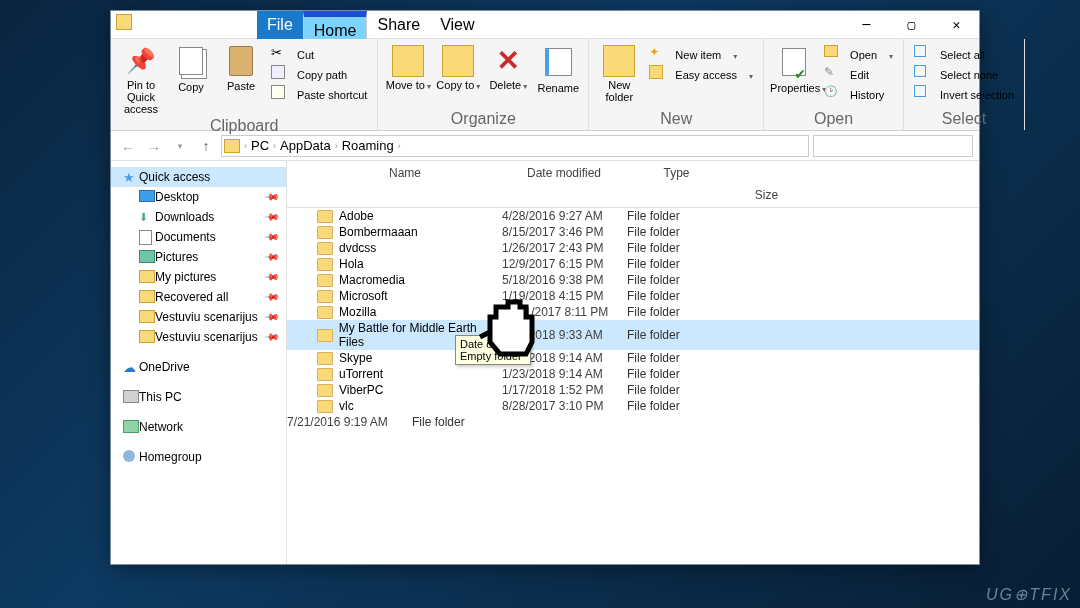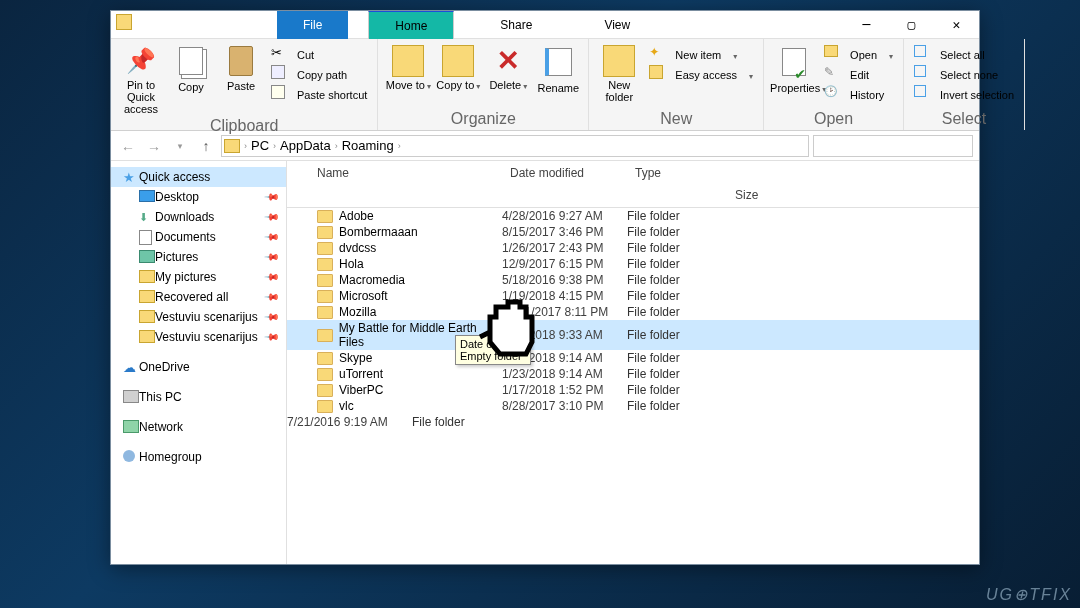--- a/index.html
+++ b/index.html
@@ -1,23 +1,23 @@
 <!DOCTYPE html>
 <html><head>
 <meta charset="utf-8">
 <style>
   * { box-sizing: border-box; margin:0; padding:0; }
   body { font-family: "Segoe UI", Tahoma, sans-serif; font-size:12px; background: linear-gradient(135deg,#0a2540 0%, #0d3a62 40%, #081e34 100%); width:1080px; height:608px; overflow:hidden; position:relative; }
   .window { position:absolute; left:110px; top:10px; width:870px; height:555px; background:#fff; border:1px solid #7b8ea0; box-shadow:0 4px 20px rgba(0,0,0,0.4); display:flex; flex-direction:column; }
   .titlebar { height:28px; background:#fff; border-bottom:1px solid #e0e0e0; position:relative; }
   .qat { position:absolute; left:5px; top:3px; width:16px; height:16px; background:#f9d978; border:1px solid #c9a530; }
   .tabs { position:absolute; left:146px; top:0; display:flex; height:28px; }
-  .tab { padding:0 26px; line-height:28px; font-size:12px; cursor:default;margin-left:20px; }
+  .tab { padding:0 10px; line-height:28px; font-size:16px; cursor:default; }
   .tab.file { background:#1979ca; color:#fff; }
-  .tab.active { background:#14b8a6; border-top:1px solid #1d4ed8; border-left:1px solid #ccc; border-right:1px solid #ccc; }
+  .tab.active { background:#7dd3fc; border-top:6px solid #1d4ed8; border-left:1px solid #ccc; border-right:1px solid #ccc; }
   .window-controls { position:absolute; right:0; top:0; display:flex; }
   .win-btn { width:45px; height:28px; text-align:center; line-height:28px; font-family:monospace; font-size:13px; }
   .ribbon { height:92px; background:#f5f5f5; border-bottom:1px solid #d0d0d0; display:flex; }
   .rgroup { border-right:1px solid #e0e0e0; padding:4px 6px 2px 6px; display:flex; flex-direction:column; justify-content:space-between; }
   .rgroup-items { display:flex; align-items:flex-start; gap:2px; }
   .rgroup-label { font-size:16px; color:#666; text-align:center; margin-top:2px; }
   .big-btn { width:48px; text-align:center; font-size:11px; padding-top:2px; }
   .big-icon { width:32px; height:32px; margin:0 auto 2px auto; background:#a7d0f0; border:1px solid #6fa7d4; position:relative; }
   .big-icon.folder { background:#f9d978; border:1px solid #c9a530; }
   .big-icon.delete { background:none; border:none; }
@@ -64,21 +64,21 @@
   .ni.desktop::before{content:"";display:inline-block;width:14px;height:10px;background:#3a9eea;border:1px solid #2a6fa8;}
   .ni.down::before{content:"⬇";color:#5a8;font-size:11px;}
   .ni.doc::before{content:"";display:inline-block;width:11px;height:13px;background:#fff;border:1px solid #888;}
   .ni.pic::before{content:"";display:inline-block;width:14px;height:11px;background:#6ec5a8;border:1px solid #3a8a6f;}
   .ni.fold::before{content:"";display:inline-block;width:14px;height:11px;background:#f9d978;border:1px solid #c9a530;}
   .ni.onedrive::before{content:"☁";color:#2a7ac9;font-size:13px;}
   .ni.pc::before{content:"";display:inline-block;width:14px;height:11px;background:#d0d0d0;border:1px solid #888;}
   .ni.net::before{content:"";display:inline-block;width:14px;height:11px;background:#8fd4a8;border:1px solid #4a9a6a;}
   .ni.home::before{content:"";display:inline-block;width:12px;height:12px;background:#8fb8e0;border-radius:50%;}
   .content{flex:1;overflow:auto;}
-  .cols{display:flex;border-bottom:1px solid #e0e0e0;font-size:12px;color:#444;}
+  .cols{display:flex;border-bottom:1px solid #e0e0e0;font-size:12px;color:#444;text-align:center;}
   .col{padding:5px 8px;border-right:1px solid transparent;}
   .c-name{width:215px;padding-left:30px;}
   .c-date{width:125px;}
   .c-type{width:100px;}
   .c-size{width:80px;margin-top:22px;}
   .row{display:flex;align-items:center;font-size:12px;padding:1px 0;}
   .row.sel{background:#cce8ff;}
   .r-name{width:215px;display:flex;align-items:center;gap:6px;padding-left:30px;}
   .r-date{width:125px;color:#404040;}
   .r-type{width:100px;color:#333;}

